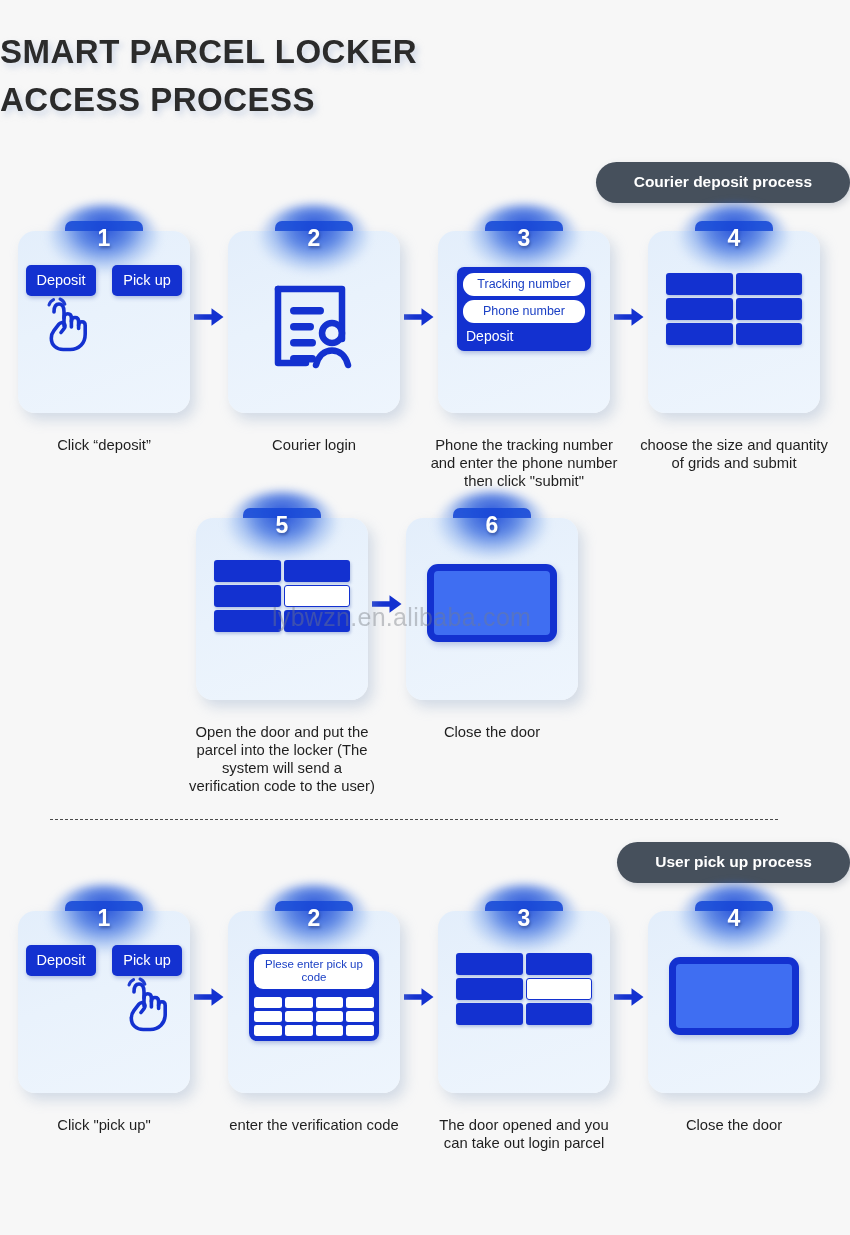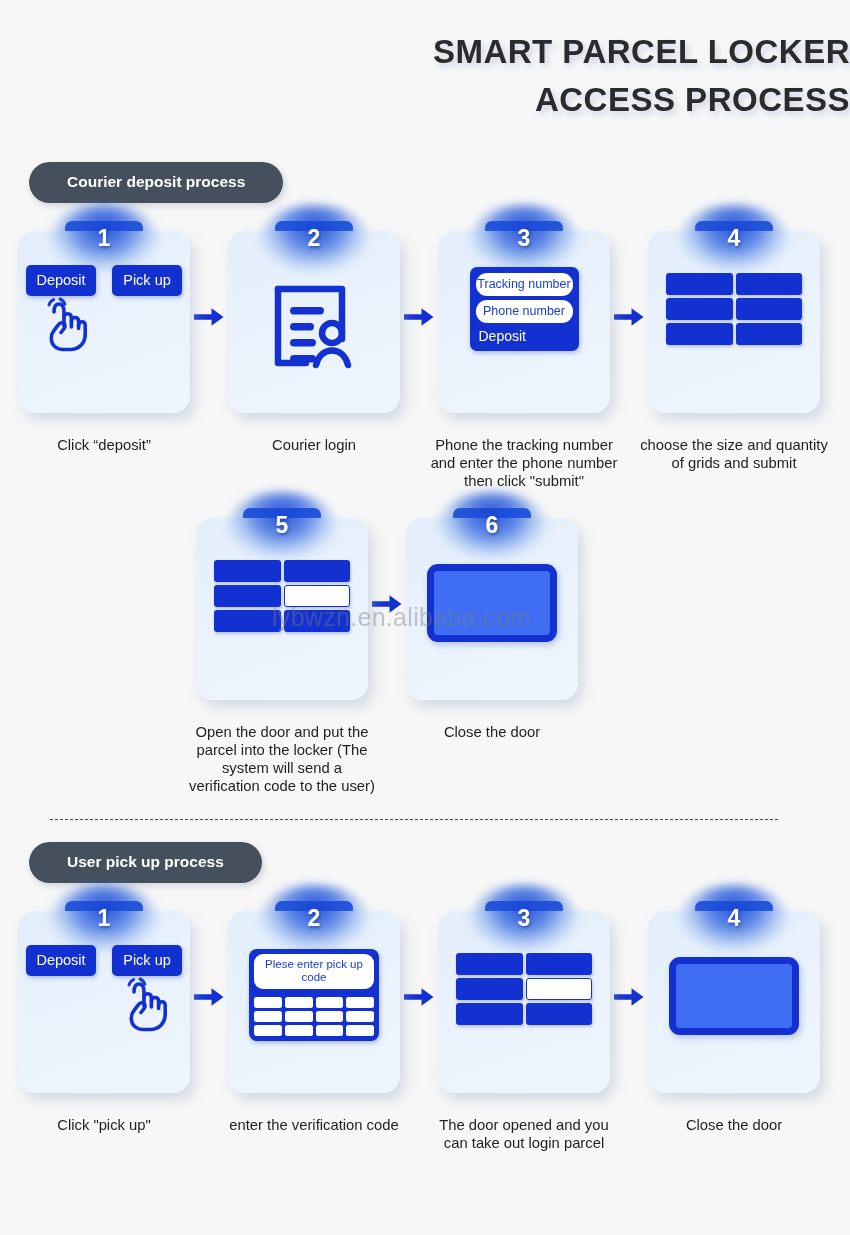--- a/index.html
+++ b/index.html
@@ -8,21 +8,21 @@
     width: 850px;
     height: 1235px;
     background: #f7f7f7;
     font-family: "Liberation Sans", sans-serif;
     position: relative;
     overflow: hidden;
   }
 
   
   .title {
-    text-align: right;
+    text-align: left;
     padding-top: 28px;
     font-size: 33px;
     font-weight: bold;
     color: #2b2b2b;
     letter-spacing: 0.5px;
     line-height: 1.45;
     text-shadow: 3px 4px 6px rgba(170,185,215,0.55);
   }
   .title span { display: block; }
 
@@ -30,21 +30,21 @@
   .section-pill {
     display: inline-block;
     background: #46505c;
     color: #ffffff;
     font-size: 15.5px;
     font-weight: bold;
     padding: 11px 38px 12px 38px;
     border-radius: 24px;
     box-shadow: 2px 3px 7px rgba(120,130,150,0.30);
   }
-  .pill-wrap { padding-left: 29px; }
+  .pill-wrap { padding-left: 29px; text-align: right; }
   #pill-courier-wrap { margin-top: 38px; }
   #pill-user-wrap { margin-top: 22px; }
 
   
   .row {
     display: flex;
     align-items: flex-start;
     margin-top: 18px;
   }
   .row.indent { padding-left: 196px; }
@@ -135,21 +135,21 @@
   
   .center-ico {
     height: 100%;
     display: flex; align-items: center; justify-content: center;
     margin-top: -8px;
   }
 
   
   .form-panel {
     margin: 8px auto 0 auto;
-    width: 109px;
+    width: 134px;
     background: #1331d0;
     border-radius: 7px;
     padding: 6px 6px 3px 6px;
     box-shadow: 1px 2px 5px rgba(30,60,160,0.32);
   }
   .field {
     background: #ffffff;
     color: #1a3fc4;
     font-size: 12.5px;
     border-radius: 11px;

